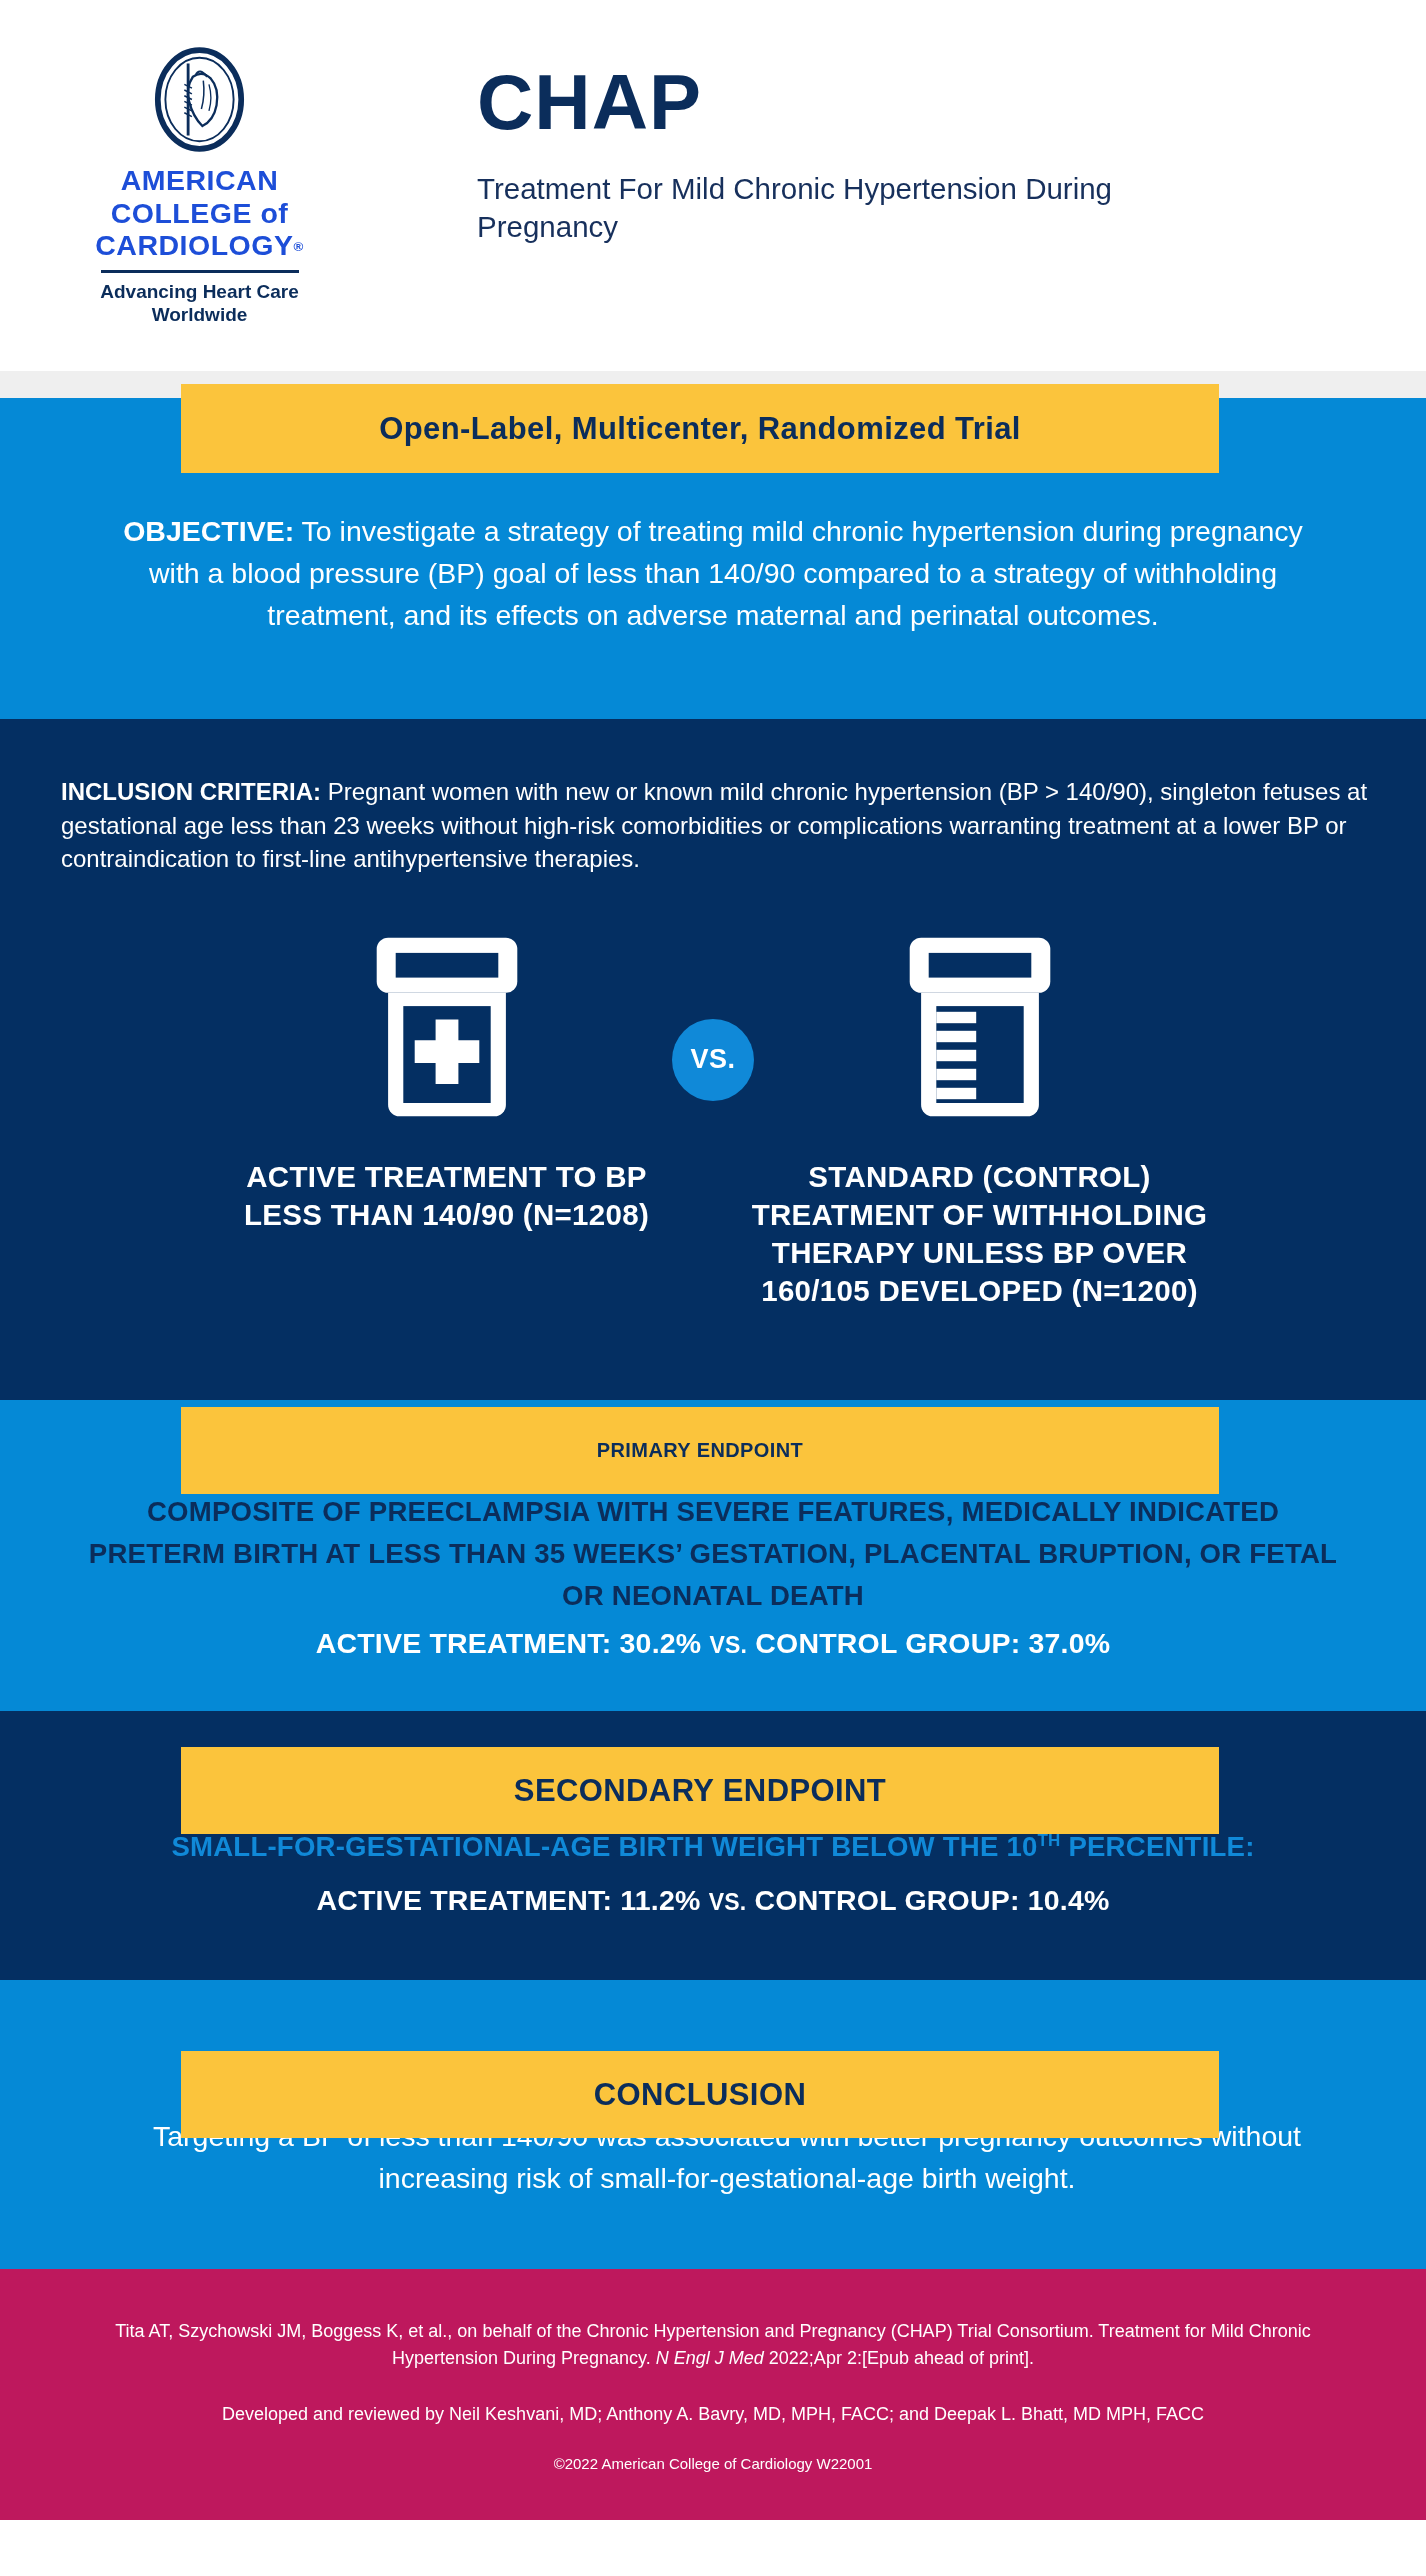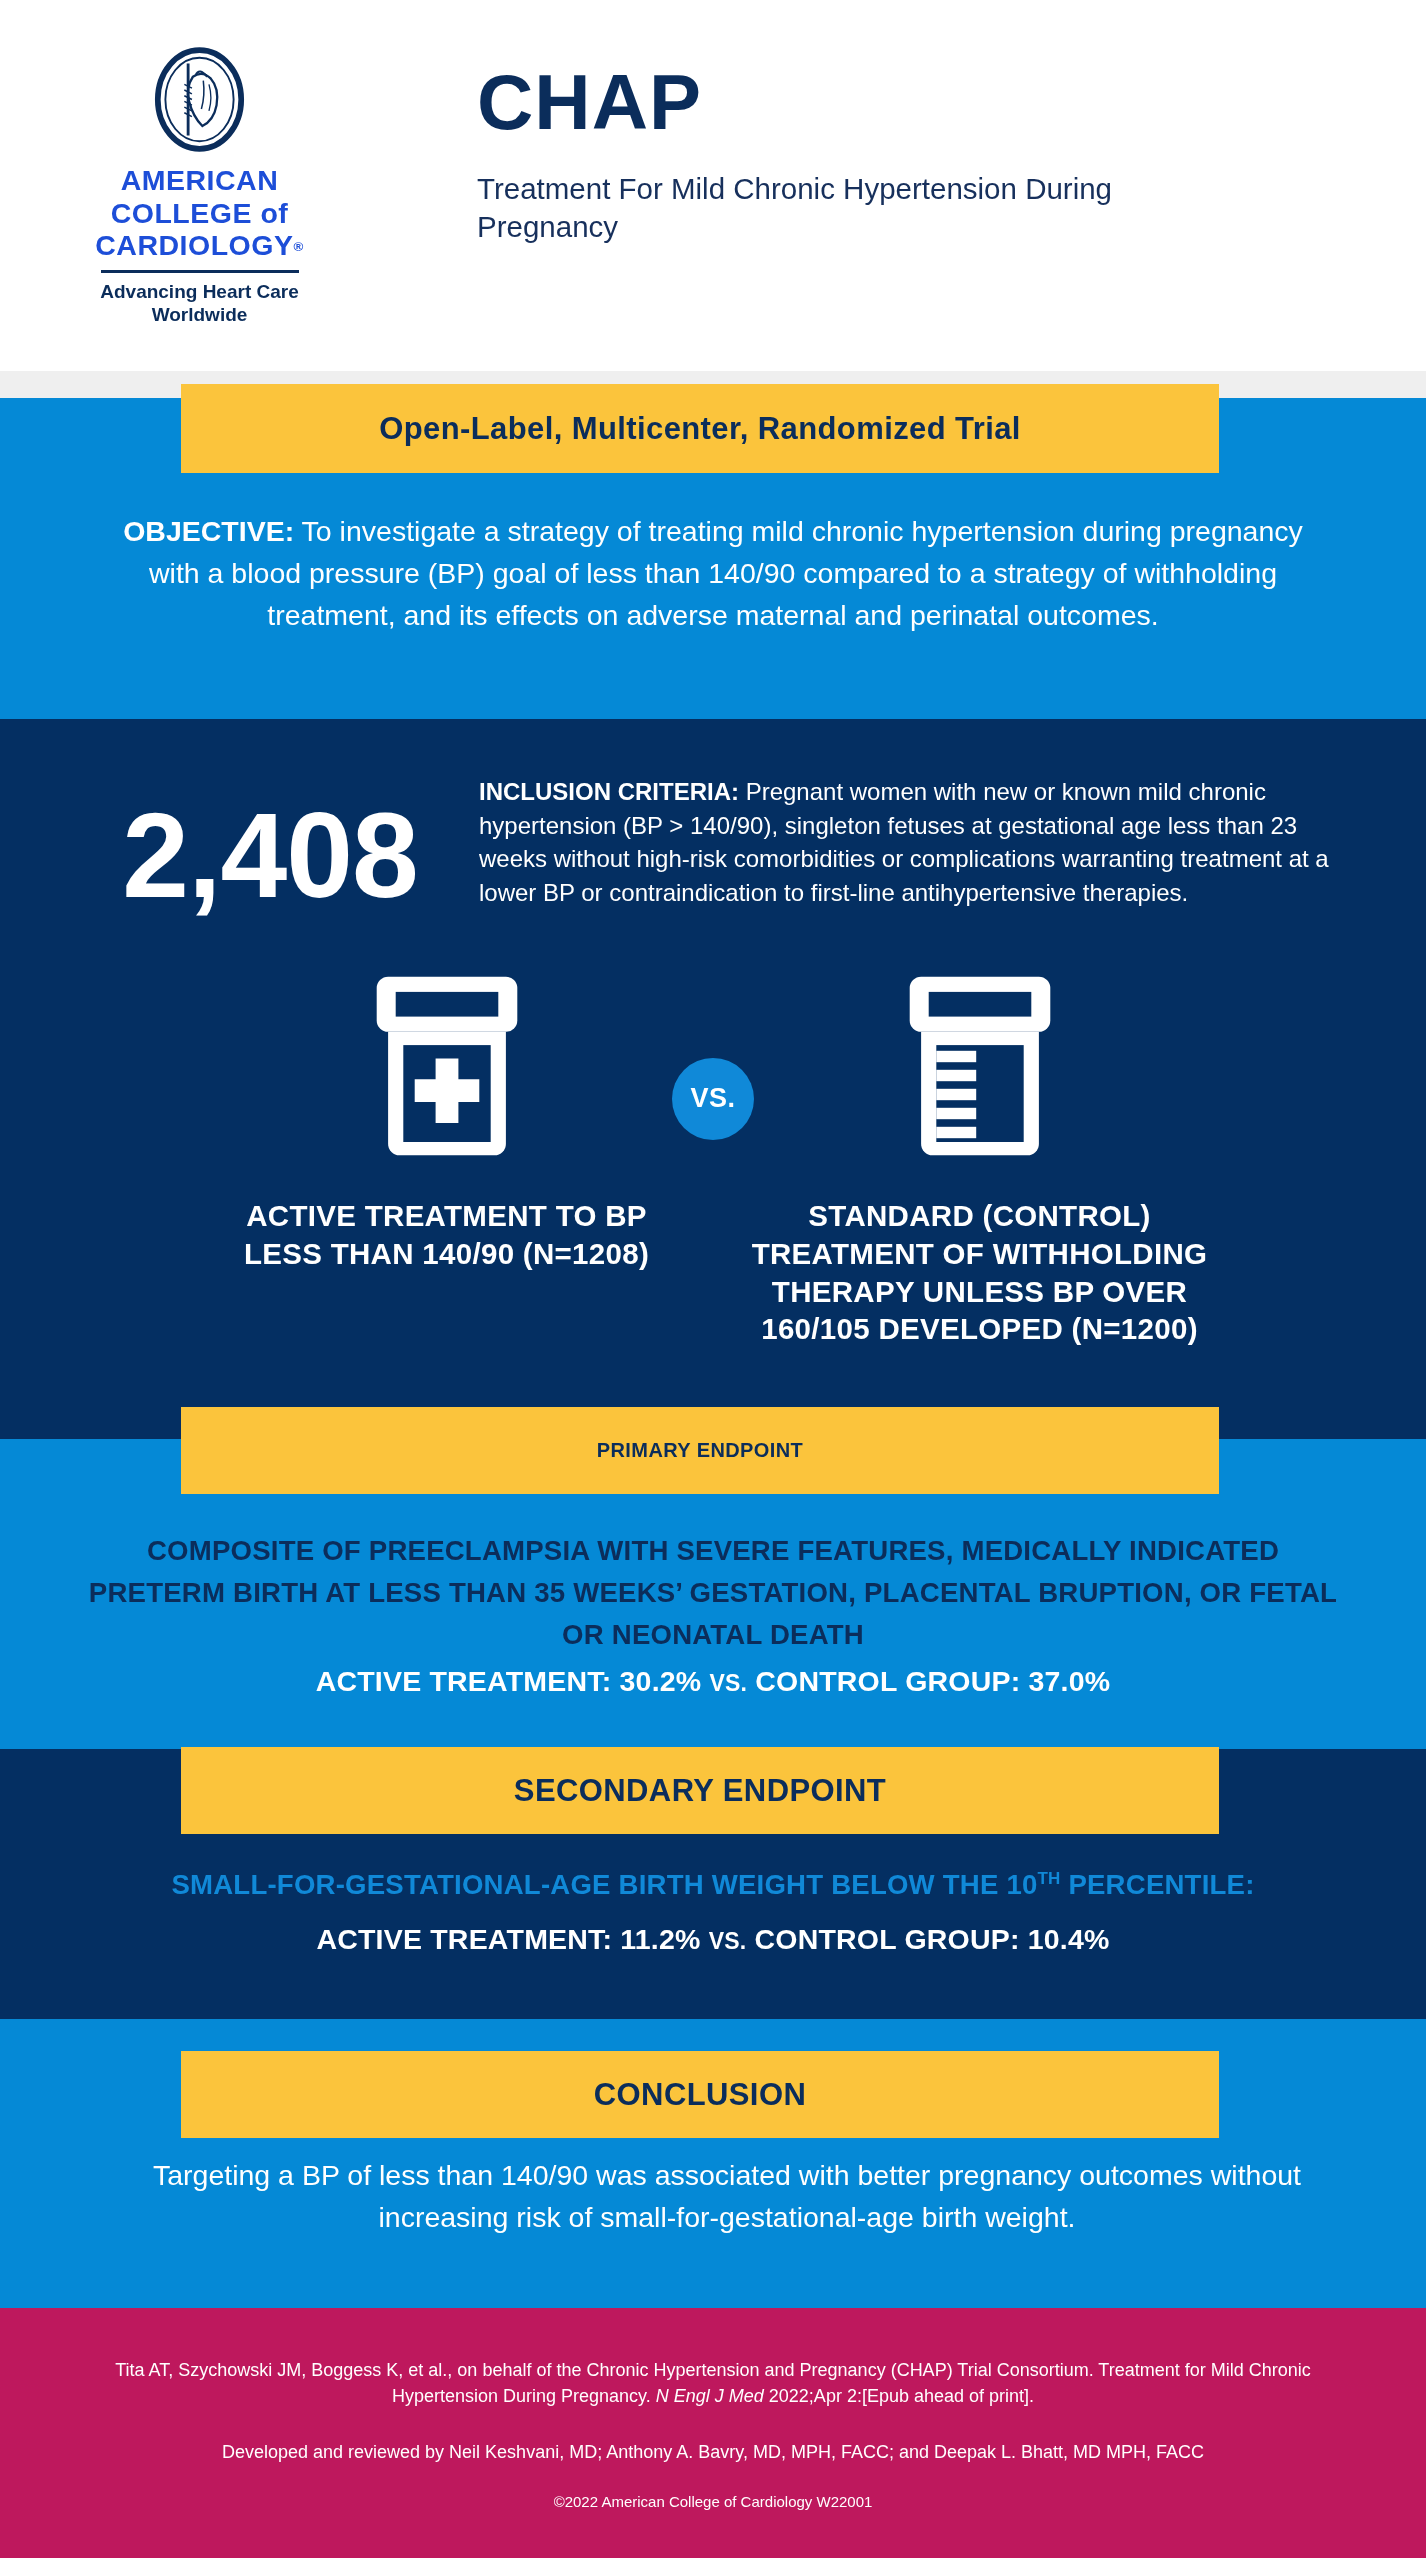--- a/index.html
+++ b/index.html
@@ -278,21 +278,20 @@
 
   <div class="band-blue objective-sec">
     <div class="objective-text">
       <b>OBJECTIVE:</b><span> To investigate a strategy of treating mild chronic hypertension during pregnancy with a blood pressure (BP) goal of less than 140/90 compared to a strategy of withholding treatment, and its effects on adverse maternal and perinatal outcomes.</span>
     </div>
   </div>
 
   <div class="band-navy enroll-sec">
 
     <div class="enroll-row">
-      <div class="big-number">2,408</div>
       <div class="criteria-text">
         <b>INCLUSION CRITERIA:</b><span> Pregnant women with new or known mild chronic hypertension (BP &gt; 140/90), singleton fetuses at gestational age less than 23 weeks without high-risk comorbidities or complications warranting treatment at a lower BP or contraindication to first-line antihypertensive therapies.</span>
       </div>
     </div>
 
     <div class="arms">
 
       <div class="arm">
         <div class="arm-icon">
           <svg width="152" height="190" viewBox="0 0 160 200" xmlns="http://www.w3.org/2000/svg">

